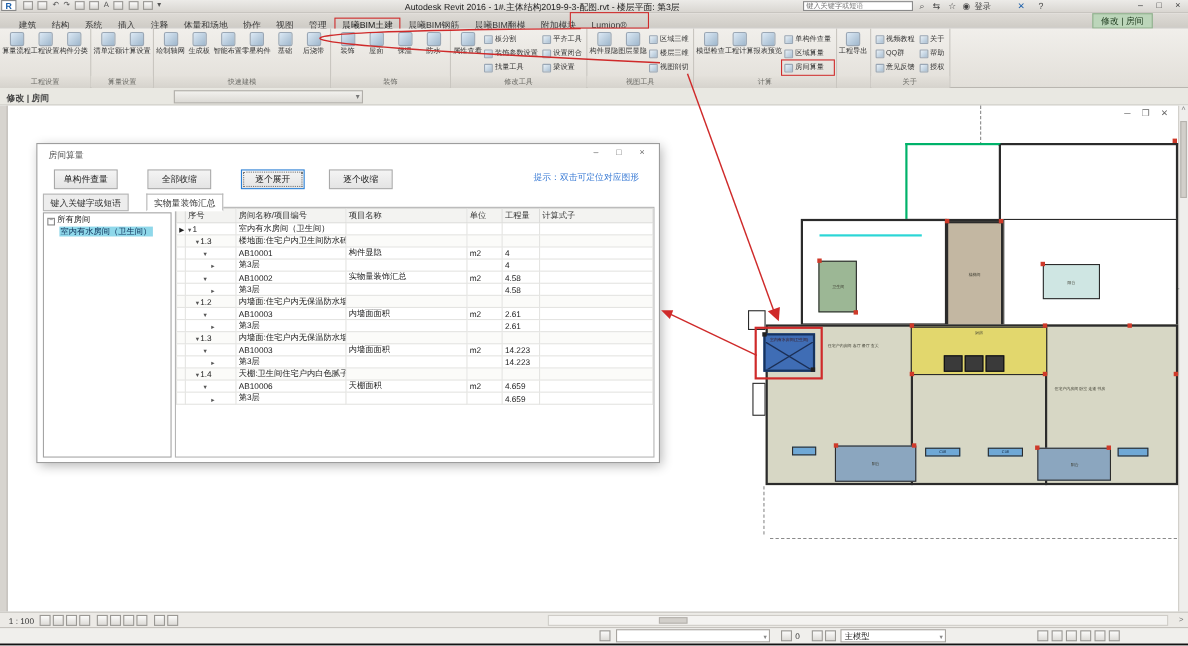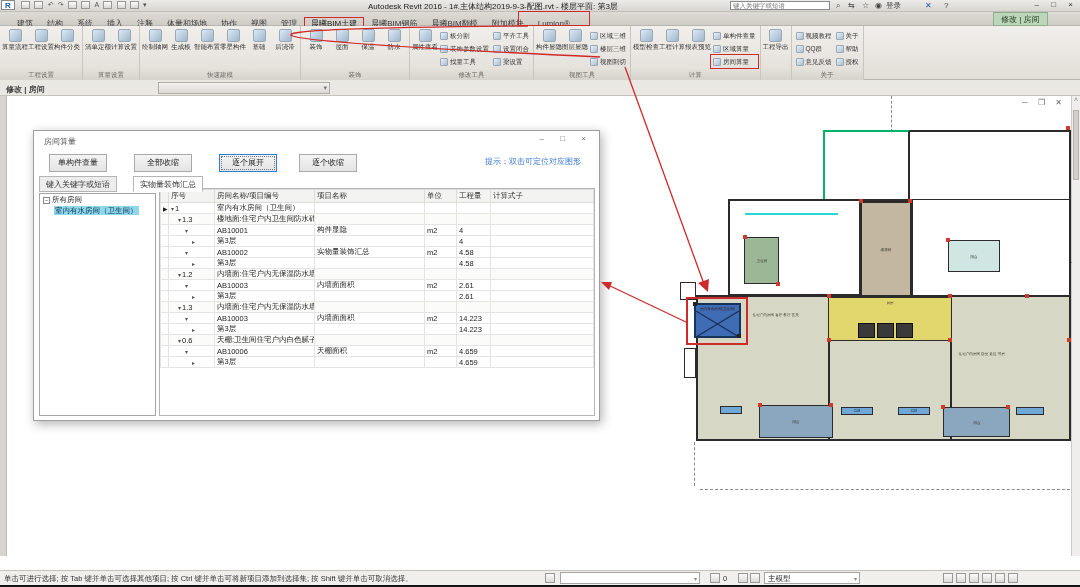--- a/index.html
+++ b/index.html
@@ -593,21 +593,21 @@
               <td></td>
               <td><span class="expg" style="margin-left: 21px;">▸</span><span></span></td>
               <td>第3层</td>
               <td></td>
               <td></td>
               <td>14.223</td>
               <td></td>
             </tr>
             <tr class="lv1">
               <td></td>
-              <td><span class="expg" style="margin-left: 7px;">▾</span><span>0.6</span></td>
+              <td><span class="expg" style="margin-left: 7px;">▾</span><span>1.4</span></td>
               <td>天棚:卫生间住宅户内白色腻子</td>
               <td></td>
               <td></td>
               <td></td>
               <td></td>
             </tr>
             <tr class="lv2">
               <td></td>
               <td><span class="expg" style="margin-left: 14px;">▾</span><span></span></td>
               <td>AB10006</td>
@@ -623,23 +623,39 @@
               <td></td>
               <td></td>
               <td>4.659</td>
               <td></td>
             </tr>
           </tbody>
       </table>
     </div>
   </div>
 
+  <div id="viewrow">
+    <span id="scale">1 : 100</span>
+    <span class="vico" style="left:36px"></span>
+    <span class="vico" style="left:48px"></span>
+    <span class="vico" style="left:60px"></span>
+    <span class="vico" style="left:72px"></span>
+    <span class="vico" style="left:88px"></span>
+    <span class="vico" style="left:100px"></span>
+    <span class="vico" style="left:112px"></span>
+    <span class="vico" style="left:124px"></span>
+    <span class="vico" style="left:140px"></span>
+    <span class="vico" style="left:152px"></span>
+    <div id="hscroll">
+        <div id="hthumb"></div>
+      </div>
+    <span id="hsr">&gt;</span>
+  </div>
 
   <div id="statusbar">
-    <span id="stathint">单击可进行选择; 按 Tab 键并单击可选择其他项目; 按 Ctrl 键并单击可将新项目添加到选择集; 按 Shift 键并单击可取消选择。</span>
     <span class="sico" style="left:545px"></span>
     <span class="scombo" style="left:560px;width:140px"></span>
     <span class="sico" style="left:710px"></span>
     <span style="position:absolute;left:723px;top:3px">0</span>
     <span class="sico" style="left:738px"></span>
     <span class="sico" style="left:750px"></span>
     <span class="scombo" style="left:764px;width:96px">主模型</span>
     <span class="sico" style="left:943px"></span>
     <span class="sico" style="left:956px"></span>
     <span class="sico" style="left:969px"></span>

